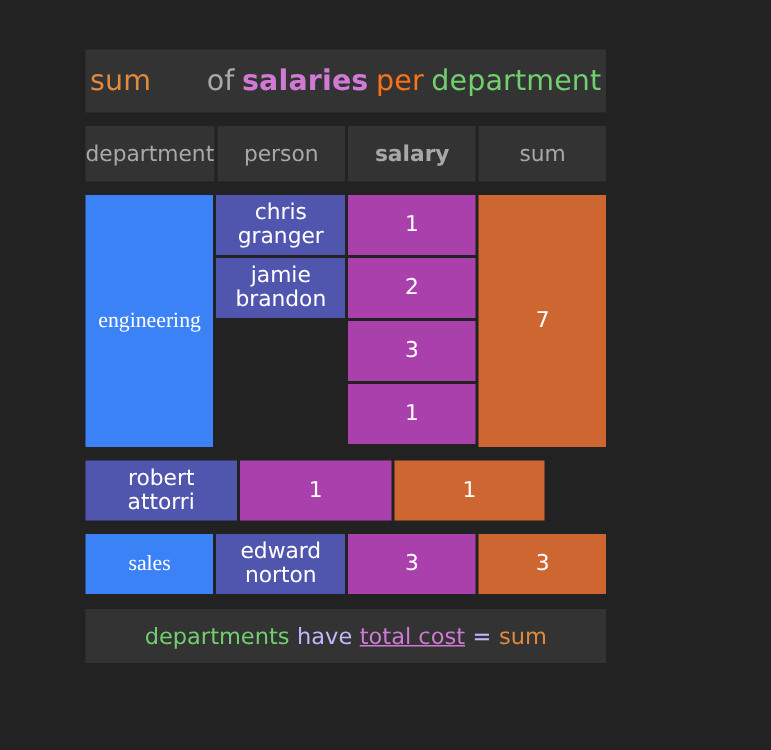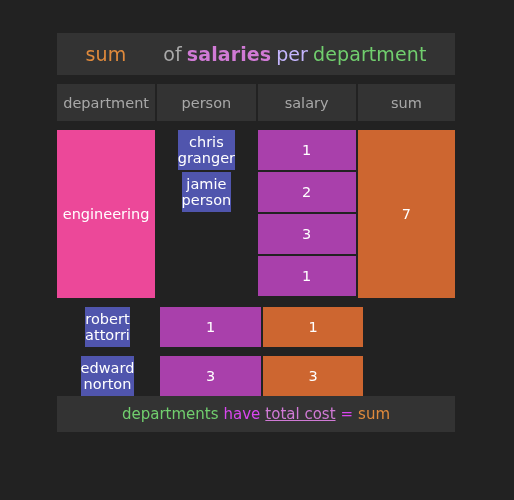--- a/index.html
+++ b/index.html
@@ -11,88 +11,89 @@
     height: 500px;
     background: #222222;
     font-family: "DejaVu Sans", "Liberation Sans", sans-serif;
     overflow: hidden;
   }
 
   #app {
     position: absolute;
     left: 57px;
     top: 33px;
-    width: 398px;
+    width: 347px;
   }
 
   
   .title-bar {
     height: 42px;
     background: #333333;
     display: flex;
     align-items: center;
     justify-content: center;
     font-size: 19px;
     letter-spacing: 0.1px;
     white-space: nowrap;
   }
   .title-bar .tok { padding: 0 0; }
   .tok-sum      { color: #e08a3c; }
   .tok-plain    { color: #a9a9a9; margin-left: 32px; }
   .tok-salaries { color: #d07ad5; font-weight: bold; }
-  .tok-per      { color: #c4b5fd; }
+  .tok-per      { color: #f97316; }
   .tok-dept     { color: #71cf6e; }
   .sp { display: inline-block; width: 5px; }
 
   
   .header-row {
     margin-top: 9px;
     display: flex;
     gap: 2px;
     height: 37px;
   }
   .col-head {
     background: #333333;
     color: #a8a8a8;
     font-size: 14.5px;
     display: flex;
     align-items: center;
     justify-content: center;
   }
   .c-dept { width: 101px; }
   .c-pers { width: 101px; }
-  .c-sal  { width: 101px; }
+  .c-sal  { width: 101px; font-weight: bold; }
   .c-sum  { width: 100px; }
 
   
   .group {
     margin-top: 9px;
     display: flex;
     gap: 2px;
   }
   .cell {
     box-sizing: border-box;
     display: flex;
     align-items: center;
     justify-content: center;
     text-align: center;
     color: #ffffff;
     font-size: 14.5px;
     line-height: 1.12;
   }
   .cell-dept {
     width: 101px;
-    background: #ec4899;
+    background: #3b82f6;
+    font-family: Liberation Serif, serif;
   }
   .stack {
     display: flex;
     flex-direction: column;
     gap: 2px;
   }
-  .col-person { width: 101px; align-items: center; }
+  .col-person { width: 101px; }
   .col-salary { width: 101px; }
   .cell-person {
     background: #5055ad;
     height: 40px;
   }
   .cell-salary {
     background: #a940ab;
     height: 40px;
   }
   .cell-sum {
@@ -105,30 +106,31 @@
   .group-ops .cell-sum,
   .group-sal .cell-dept,
   .group-sal .cell-sum { height: 40px; }
   .group-ops .stack,
   .group-sal .stack { gap: 0; }
 
   .two-line { white-space: pre-line; }
 
   
   .footer-bar {
+    margin-top: 10px;
     height: 36px;
     background: #333333;
     display: flex;
     align-items: center;
     justify-content: center;
     font-size: 15px;
     white-space: nowrap;
   }
   .tok-green { color: #71cf6e; }
-  .tok-gray  { color: #d946ef; }
+  .tok-gray  { color: #c4b5fd; }
   .tok-mag   { color: #d07ad5; text-decoration: underline; }
   .tok-orng  { color: #e08a3c; }
 </style>
 </head>
 <body>
 
 <div id="app">
 
   <div class="title-bar">
     <span class="tok tok-sum">sum</span>
@@ -148,21 +150,21 @@
     <div class="col-head c-sal">salary</div>
     <div class="col-head c-sum">sum</div>
   </div>
 
   <div class="group group-eng">
     <div class="cell cell-dept">engineering</div>
     <div class="stack col-person">
       <div class="cell cell-person two-line">chris
 granger</div>
       <div class="cell cell-person two-line">jamie
-person</div>
+brandon</div>
     </div>
     <div class="stack col-salary">
       <div class="cell cell-salary">1</div>
       <div class="cell cell-salary">2</div>
       <div class="cell cell-salary">3</div>
       <div class="cell cell-salary">1</div>
     </div>
     <div class="cell cell-sum">7</div>
   </div>
 
@@ -171,20 +173,21 @@
       <div class="cell cell-person two-line">robert
 attorri</div>
     </div>
     <div class="stack col-salary">
       <div class="cell cell-salary">1</div>
     </div>
     <div class="cell cell-sum">1</div>
   </div>
 
   <div class="group group-sal">
+    <div class="cell cell-dept">sales</div>
     <div class="stack col-person">
       <div class="cell cell-person two-line">edward
 norton</div>
     </div>
     <div class="stack col-salary">
       <div class="cell cell-salary">3</div>
     </div>
     <div class="cell cell-sum">3</div>
   </div>
 

